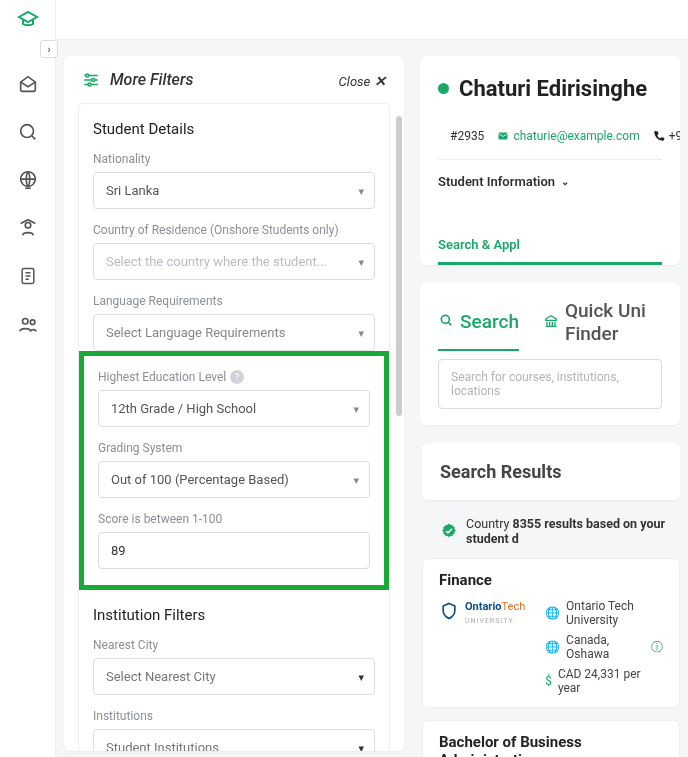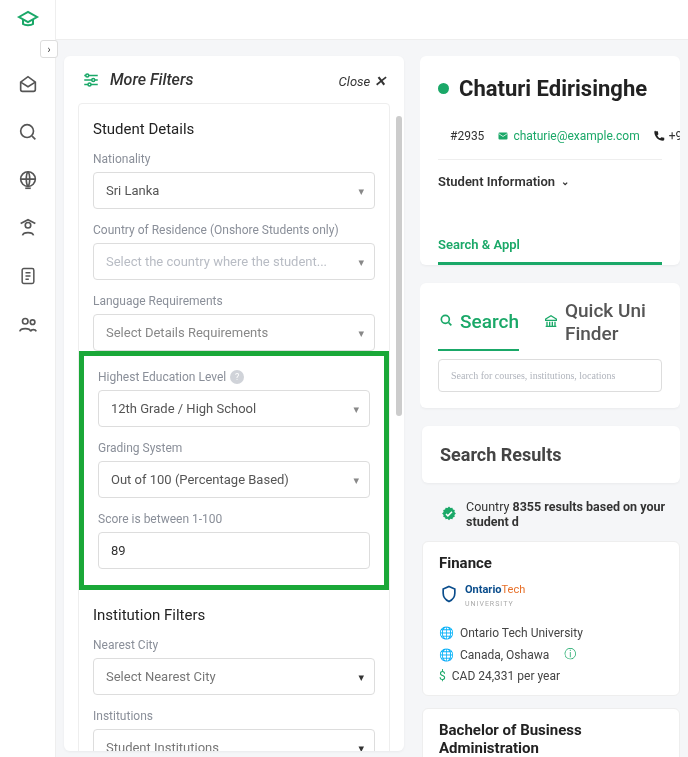--- a/index.html
+++ b/index.html
@@ -252,24 +252,23 @@
     font-weight: 500;
   }
   .search-tab.active {
     color: #1aa868;
     border-bottom: 2px solid #1aa868;
   }
   .search-input-row {
     border: 1px solid #ddd;
     border-radius: 4px;
     padding: 10px 12px;
-    font-size: 10px;
+    font-size: 12px;
     color: #b0b4bc;
     cursor: text;
-    font-family: Liberation Serif, serif;
   }
   .results-title {
     font-size: 18px;
     font-weight: 700;
     color: #444;
   }
   .results-summary {
     display: flex;
     align-items: center;
     gap: 8px;
@@ -291,21 +290,20 @@
   .result-card .course-title {
     font-size: 15px;
     font-weight: 700;
     color: #222;
     margin-bottom: 10px;
   }
   .uni-row {
     display: flex;
     gap: 16px;
     align-items: flex-start;
-    flex-direction: column;
   }
   .uni-logo {
     width: 110px;
     display: flex;
     align-items: center;
     gap: 6px;
     font-size: 11px;
     color: #333;
   }
   .uni-logo .shield { color: #e76f28; font-size: 18px; }
@@ -416,21 +414,21 @@
       <div class="field">
         <div class="field-label">Country of Residence (Onshore Students only)</div>
         <div class="select placeholder">
           <span>Select the country where the student...</span>
         </div>
       </div>
 
       <div class="field" style="padding-bottom:0">
         <div class="field-label">Language Requirements</div>
         <div class="select placeholder" style="color:#888">
-          <span>Select Details Requirements</span>
+          <span>Select Language Requirements</span>
         </div>
       </div>
 
       <div class="highlight-box">
         <div class="field">
           <div class="field-label">
             <span>Highest Education Level</span>
             <span class="info-badge">?</span>
           </div>
           <div class="select">

